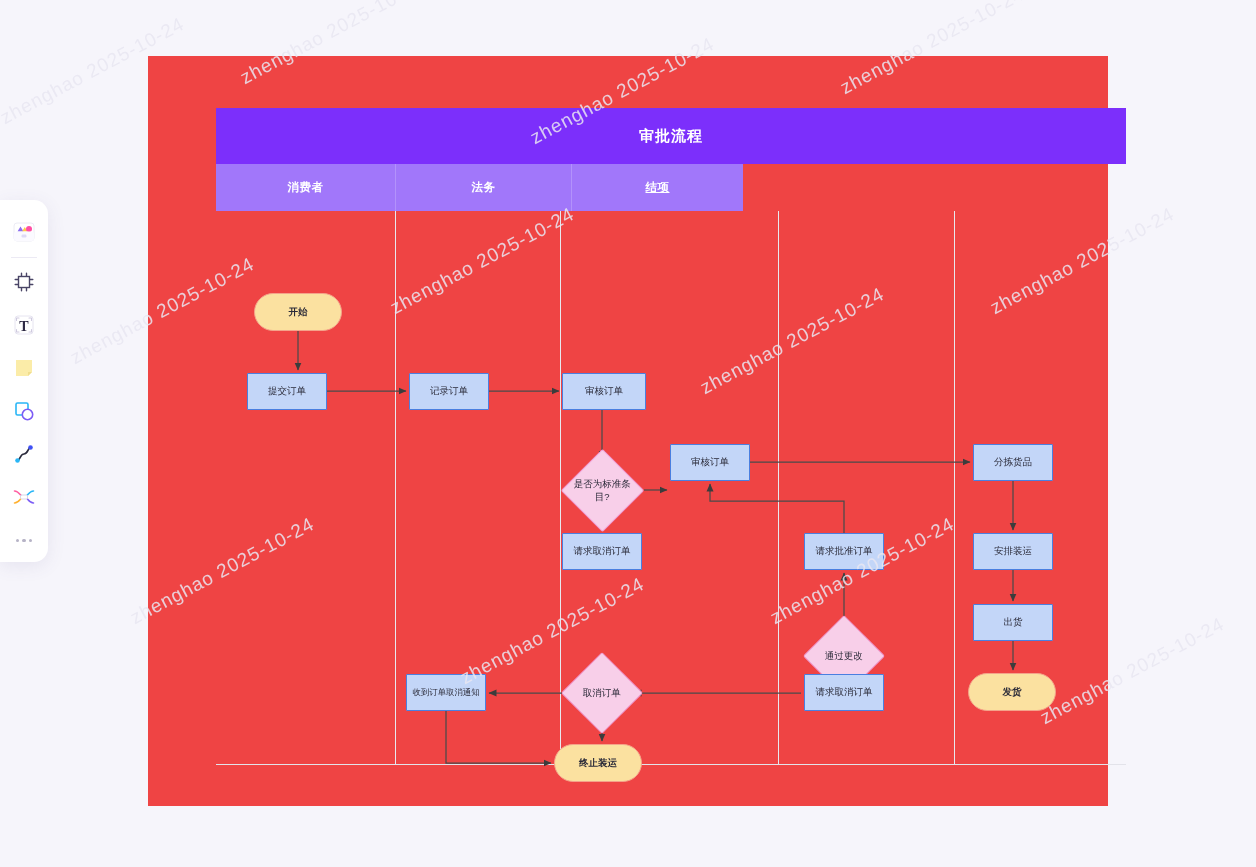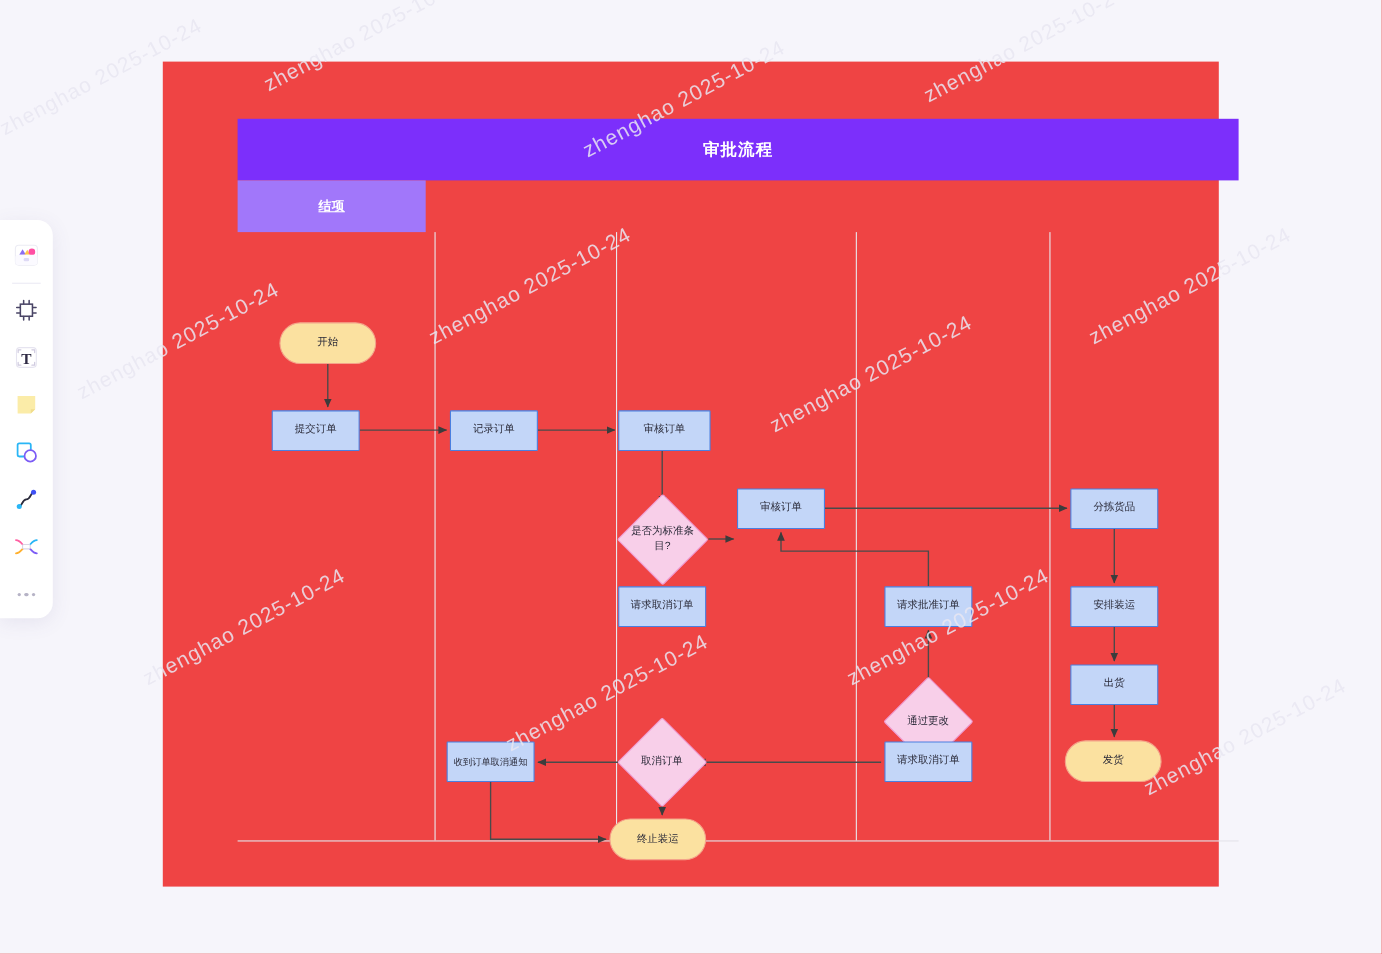--- a/index.html
+++ b/index.html
@@ -42,21 +42,21 @@
   .nodes{position:absolute;left:0;top:0;width:910px;height:708px;}
   .node{
     position:absolute;box-sizing:border-box;
     display:flex;align-items:center;justify-content:center;text-align:center;
     font-size:9.5px;color:#2a2a38;line-height:1.35;z-index:3;
   }
   .node.process{
     background:#c3d6f8;border:1.4px solid #4a7fe0;border-radius:1px;text-align:right;
   }
   .node.terminal{
-    background:#fbe1a0;border:1.4px solid #f4a38a;border-radius:22px;
+    background:#fbe1a0;border:1.4px solid #f4a38a;border-radius:22px;font-weight:bold;
   }
   .node.decision{
     background:#f8cfe9;border:1.4px solid #ef9ed5;
     transform:rotate(45deg);border-radius:2px;
   }
   .node.decision > span{transform:rotate(-45deg);display:block;width:86px;}
 
   
   svg.edges{position:absolute;left:0;top:0;width:910px;height:708px;z-index:2;overflow:visible;}
 
@@ -94,20 +94,22 @@
   <div class="wm" style="left:1030px;top:660px">zhenghao 2025-10-24</div>
 </div>
 
 <div class="canvas-page">
 
   <div class="diagram">
 
     <div class="dg-title">审批流程</div>
 
     <div class="dg-lanes-head">
+      <div class="lane-head" style="width:180px">消费者</div>
+      <div class="lane-head" style="width:176px">法务</div>
       <div class="lane-head" style="width:171px">结项</div>
     </div>
 
     <div class="dg-body">
       <div class="lane-col" style="width:180px"></div>
       <div class="lane-col" style="width:165px"></div>
       <div class="lane-col" style="width:218px"></div>
       <div class="lane-col" style="width:176px"></div>
       <div class="lane-col" style="width:171px"></div>
     </div>

